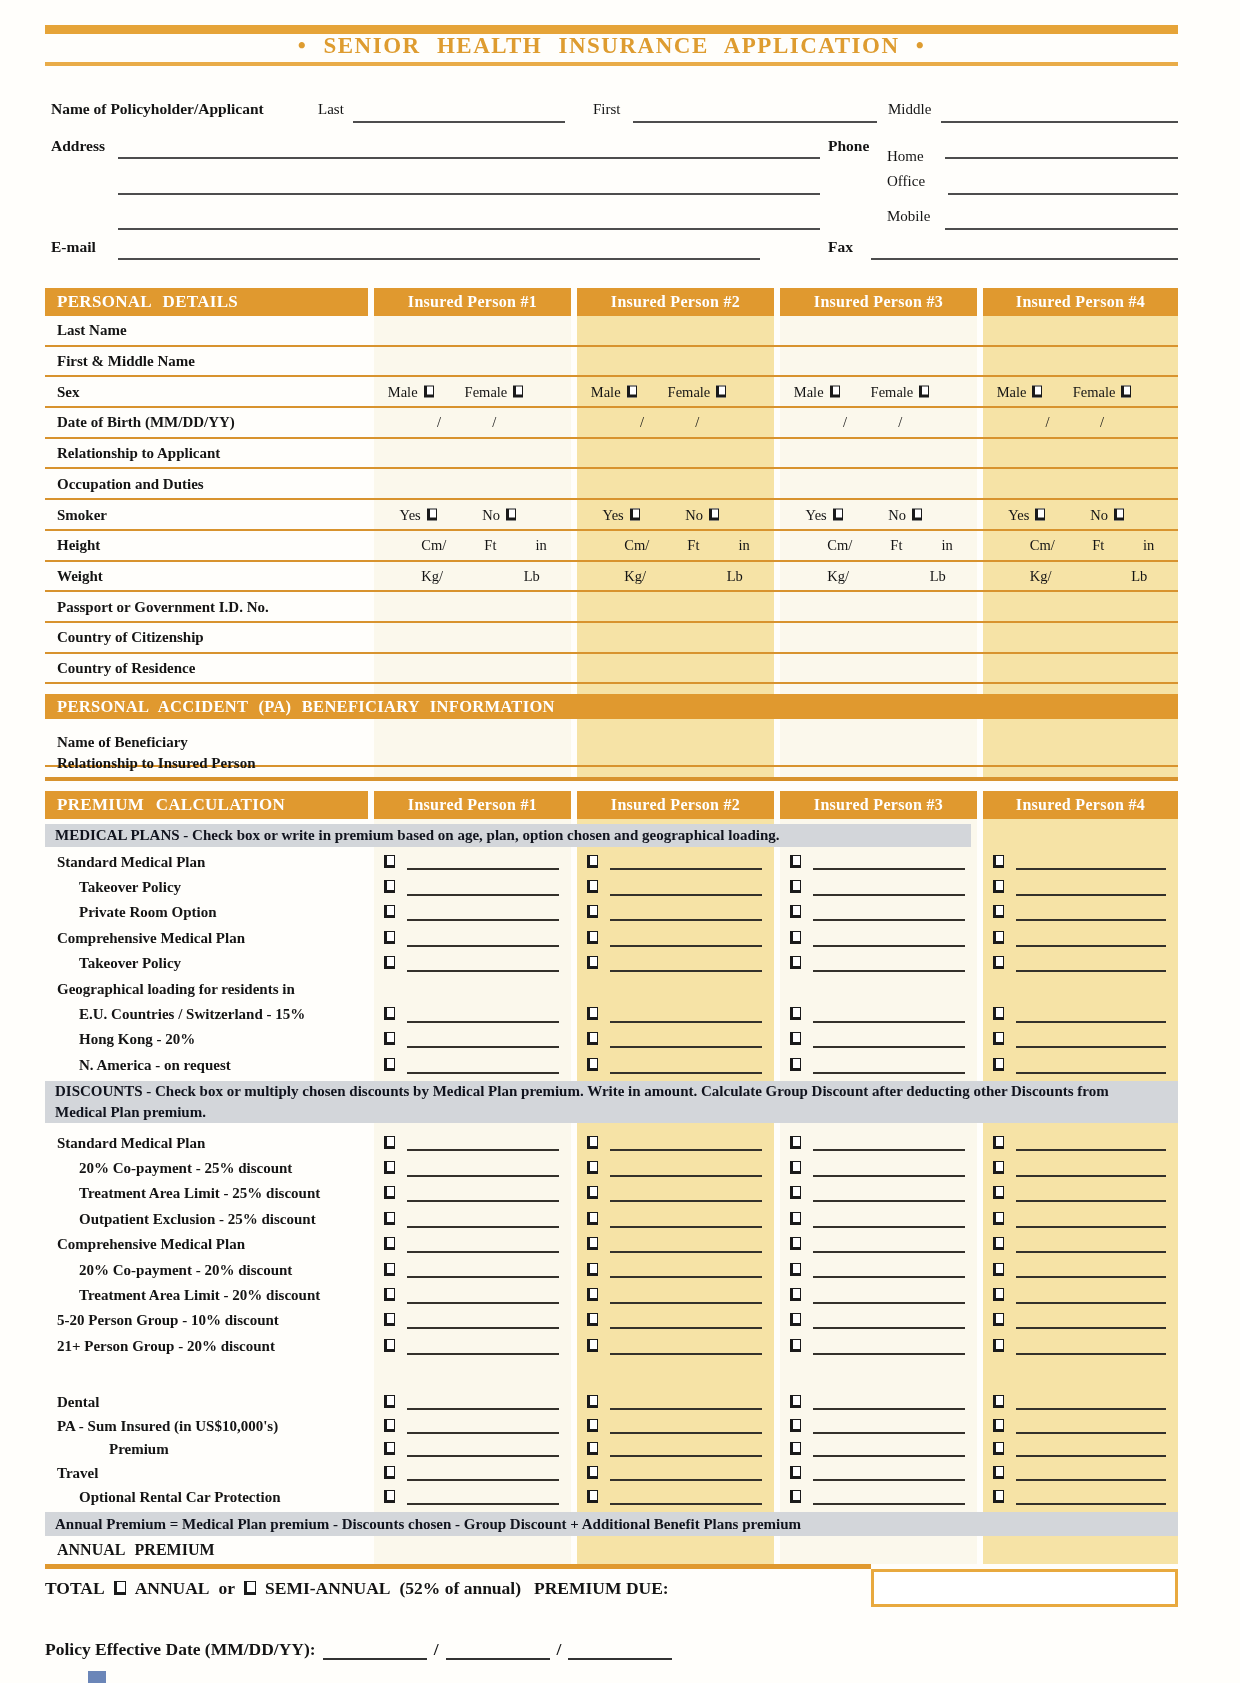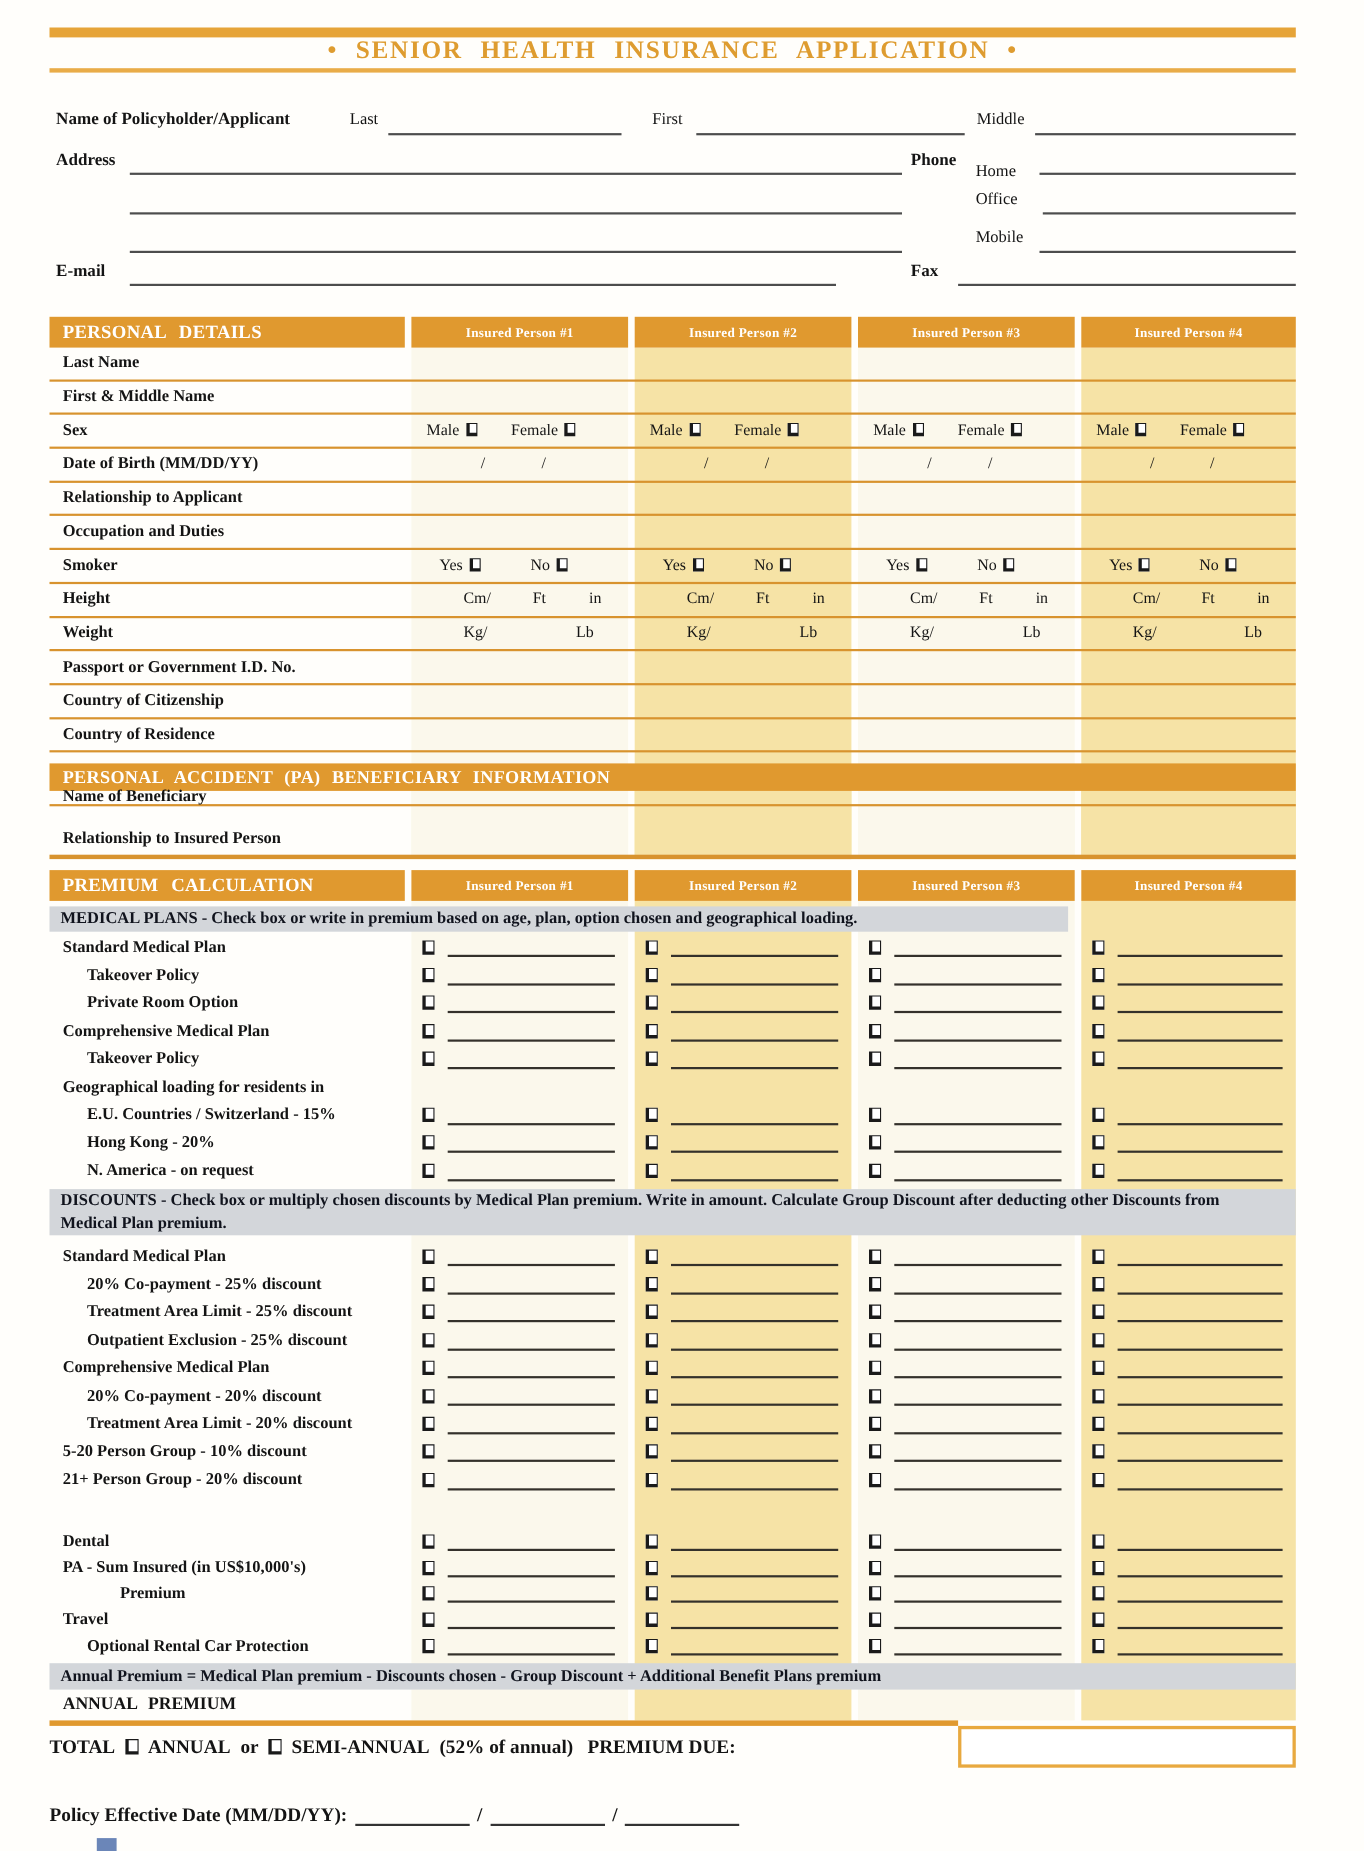--- a/index.html
+++ b/index.html
@@ -16,21 +16,21 @@
 
   
   .c-label{position:absolute;font-weight:bold;font-size:15.5px;white-space:nowrap;}
   .c-sub{position:absolute;font-size:15px;white-space:nowrap;}
   .c-line{position:absolute;height:20px;border-bottom:2px solid #4d4d4d;}
 
   
   .stripe{position:absolute;}
   .yellow{background:#F6E3A6;}
   .cream{background:#FBF8EC;}
-  .hcell{position:absolute;background:#E0992F;color:#fff;font-weight:bold;font-size:12px;
+  .hcell{position:absolute;background:#E0992F;color:#fff;font-weight:bold;font-size:16px;
          letter-spacing:.3px;white-space:nowrap;overflow:hidden;}
   .hlabel{padding-left:12px;box-sizing:border-box;word-spacing:7px;font-size:17px;}
   .hperson{text-align:center;}
   .obar{position:absolute;background:#E0992F;color:#fff;font-weight:bold;font-size:16.5px;
         padding-left:12px;box-sizing:border-box;word-spacing:6px;letter-spacing:.3px;white-space:nowrap;}
   .pdrow{position:absolute;border-bottom:2px solid #D8932E;box-sizing:border-box;}
   .thick{border-bottom-width:4px;}
   .rlabel{position:absolute;left:12px;top:50%;transform:translateY(-50%);
           font-weight:bold;font-size:15px;white-space:nowrap;}
   .cell{position:absolute;}
@@ -275,21 +275,21 @@
         <div class="cell" style="left: 329px; top: 0px; width: 197px; height: 100%;"></div>
         <div class="cell" style="left: 532px; top: 0px; width: 197px; height: 100%;"></div>
         <div class="cell" style="left: 735px; top: 0px; width: 197px; height: 100%;"></div>
         <div class="cell" style="left: 938px; top: 0px; width: 195px; height: 100%;"></div>
       </div>
       <div class="stripe cream" style="left: 329px; top: 719px; width: 197px; height: 62px;"></div>
       <div class="stripe yellow" style="left: 532px; top: 719px; width: 197px; height: 62px;"></div>
       <div class="stripe cream" style="left: 735px; top: 719px; width: 197px; height: 62px;"></div>
       <div class="stripe yellow" style="left: 938px; top: 719px; width: 195px; height: 62px;"></div>
       <div class="obar" style="left: 0px; top: 694px; width: 1133px; height: 25px; line-height: 25px;">PERSONAL ACCIDENT (PA) BENEFICIARY INFORMATION</div>
-      <div class="pdrow" style="left: 0px; top: 719px; width: 1133px; height: 14px;">
+      <div class="pdrow" style="left: 0px; top: 719px; width: 1133px; height: 48px;">
         <span class="rlabel">Name of Beneficiary</span>
         <div class="cell" style="left: 329px; top: 0px; width: 197px; height: 100%;"></div>
         <div class="cell" style="left: 532px; top: 0px; width: 197px; height: 100%;"></div>
         <div class="cell" style="left: 735px; top: 0px; width: 197px; height: 100%;"></div>
         <div class="cell" style="left: 938px; top: 0px; width: 195px; height: 100%;"></div>
       </div>
       <div class="pdrow thick" style="left: 0px; top: 749px; width: 1133px; height: 32px; text-align: center;">
         <span class="rlabel">Relationship to Insured Person</span>
         <div class="cell" style="left: 329px; top: 0px; width: 197px; height: 100%;"></div>
         <div class="cell" style="left: 532px; top: 0px; width: 197px; height: 100%;"></div>

